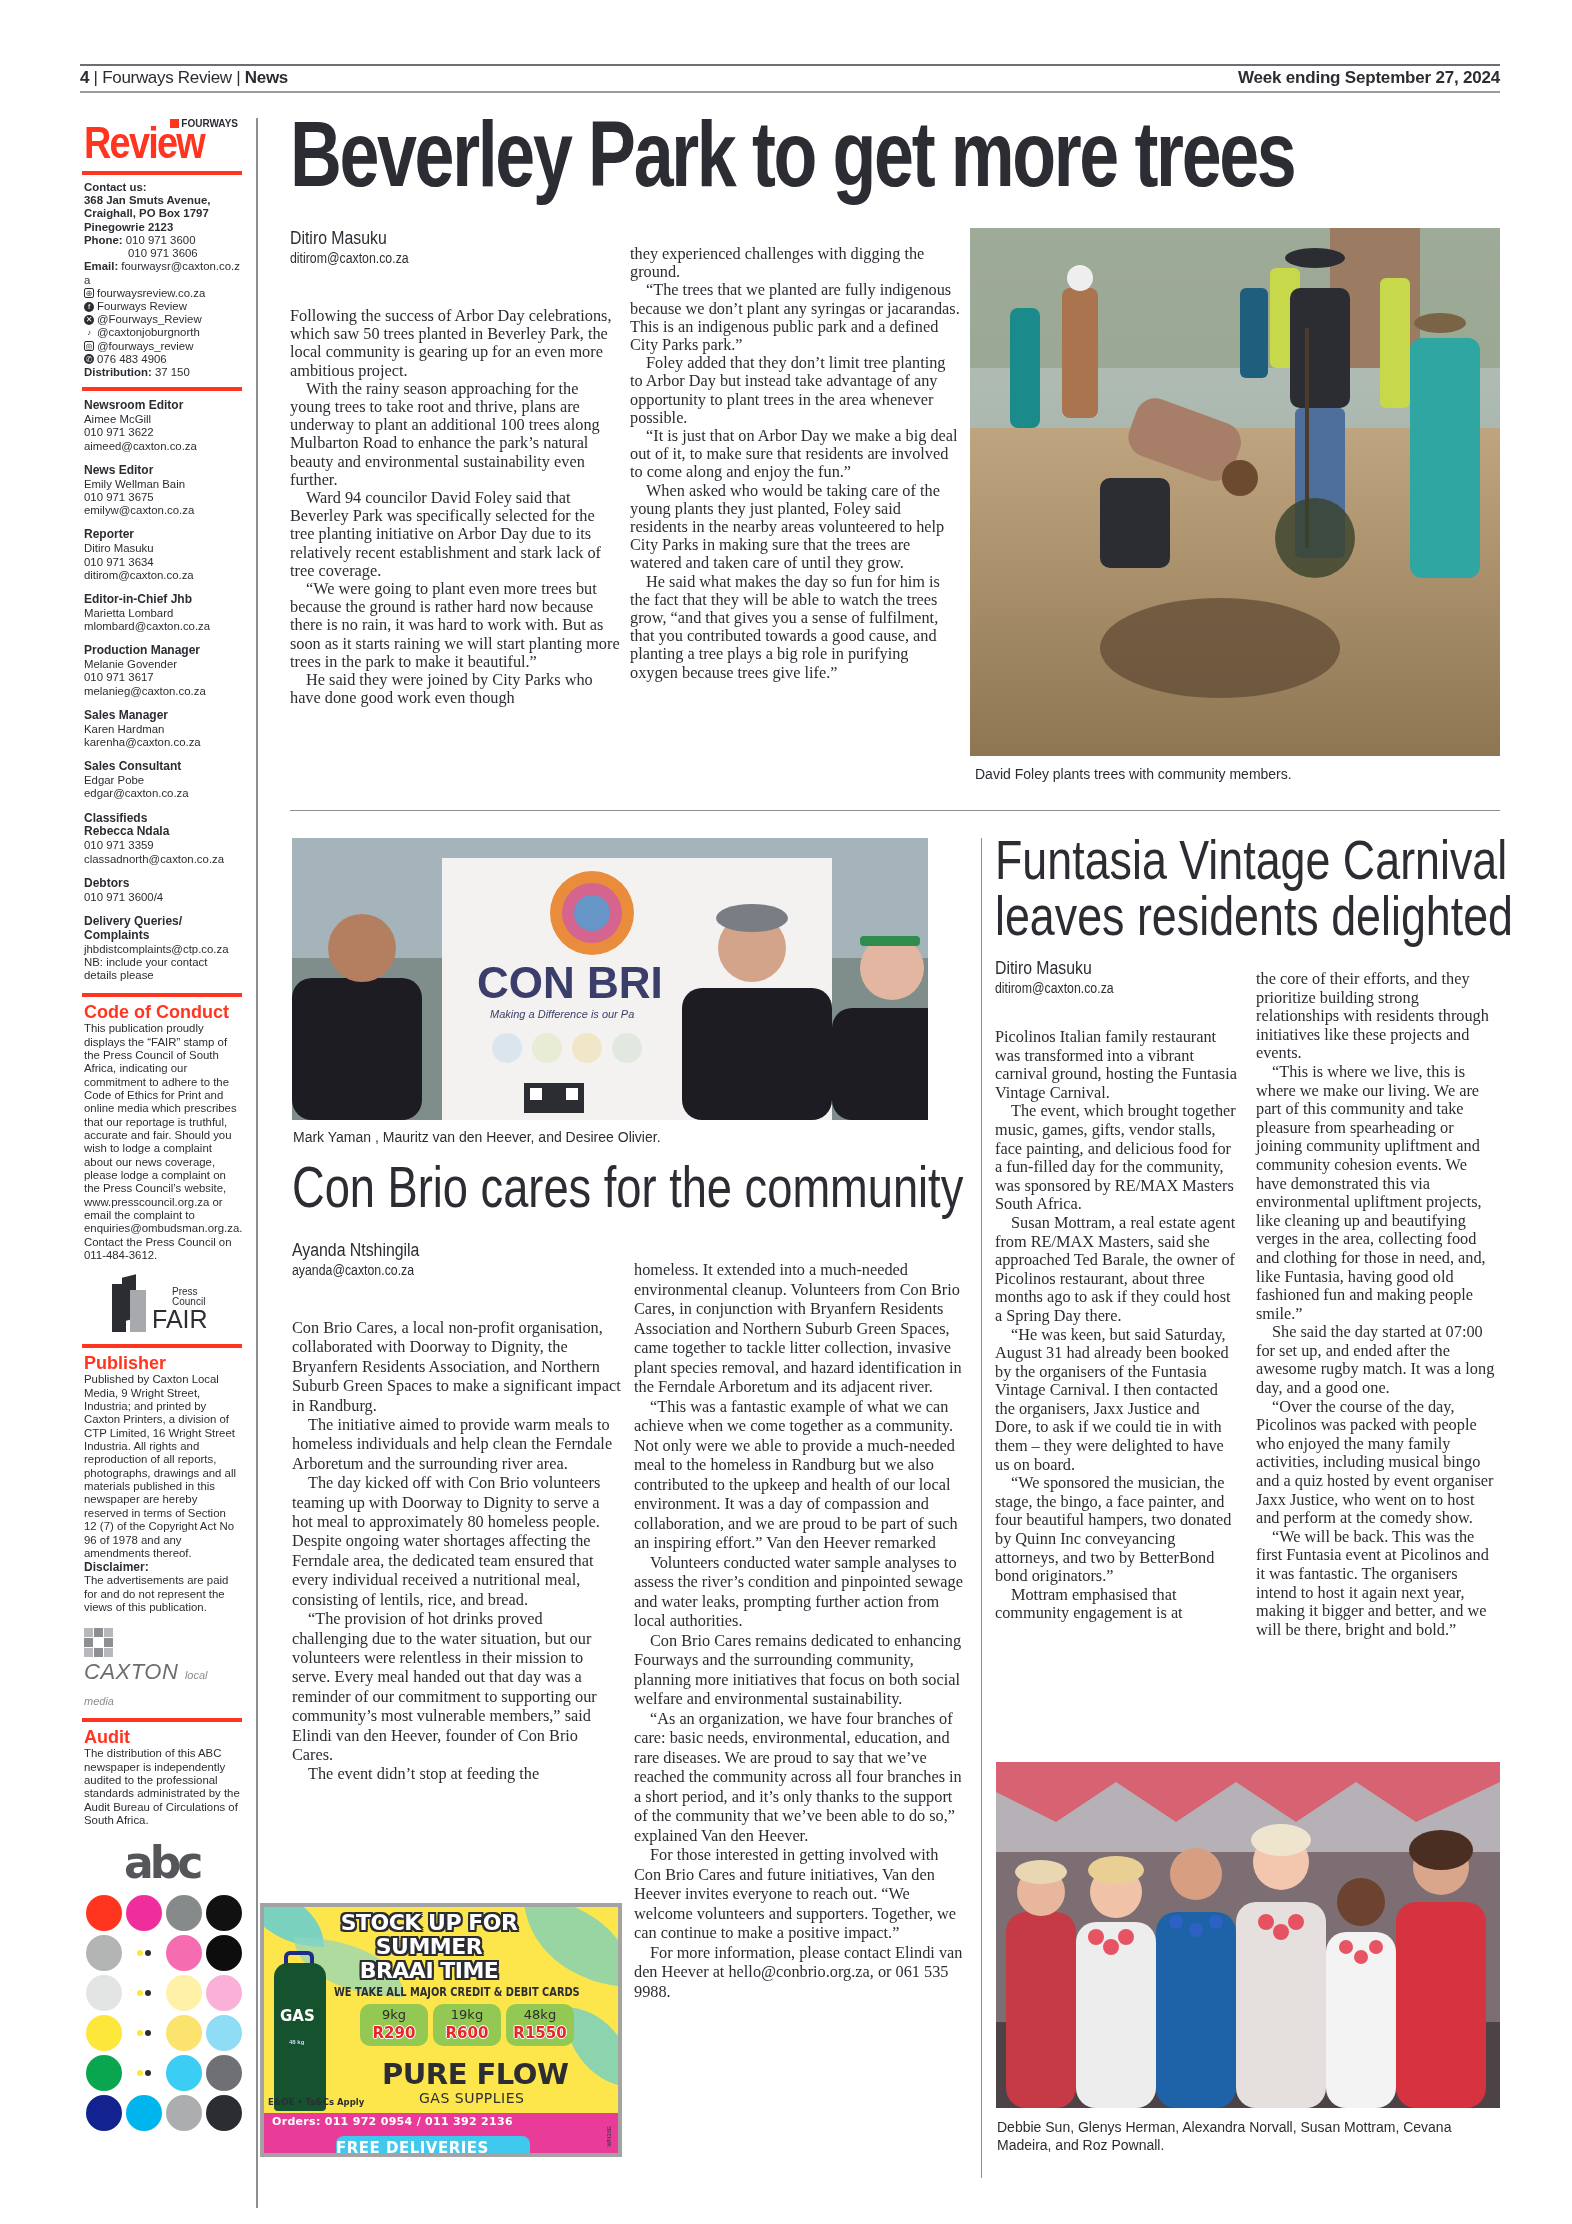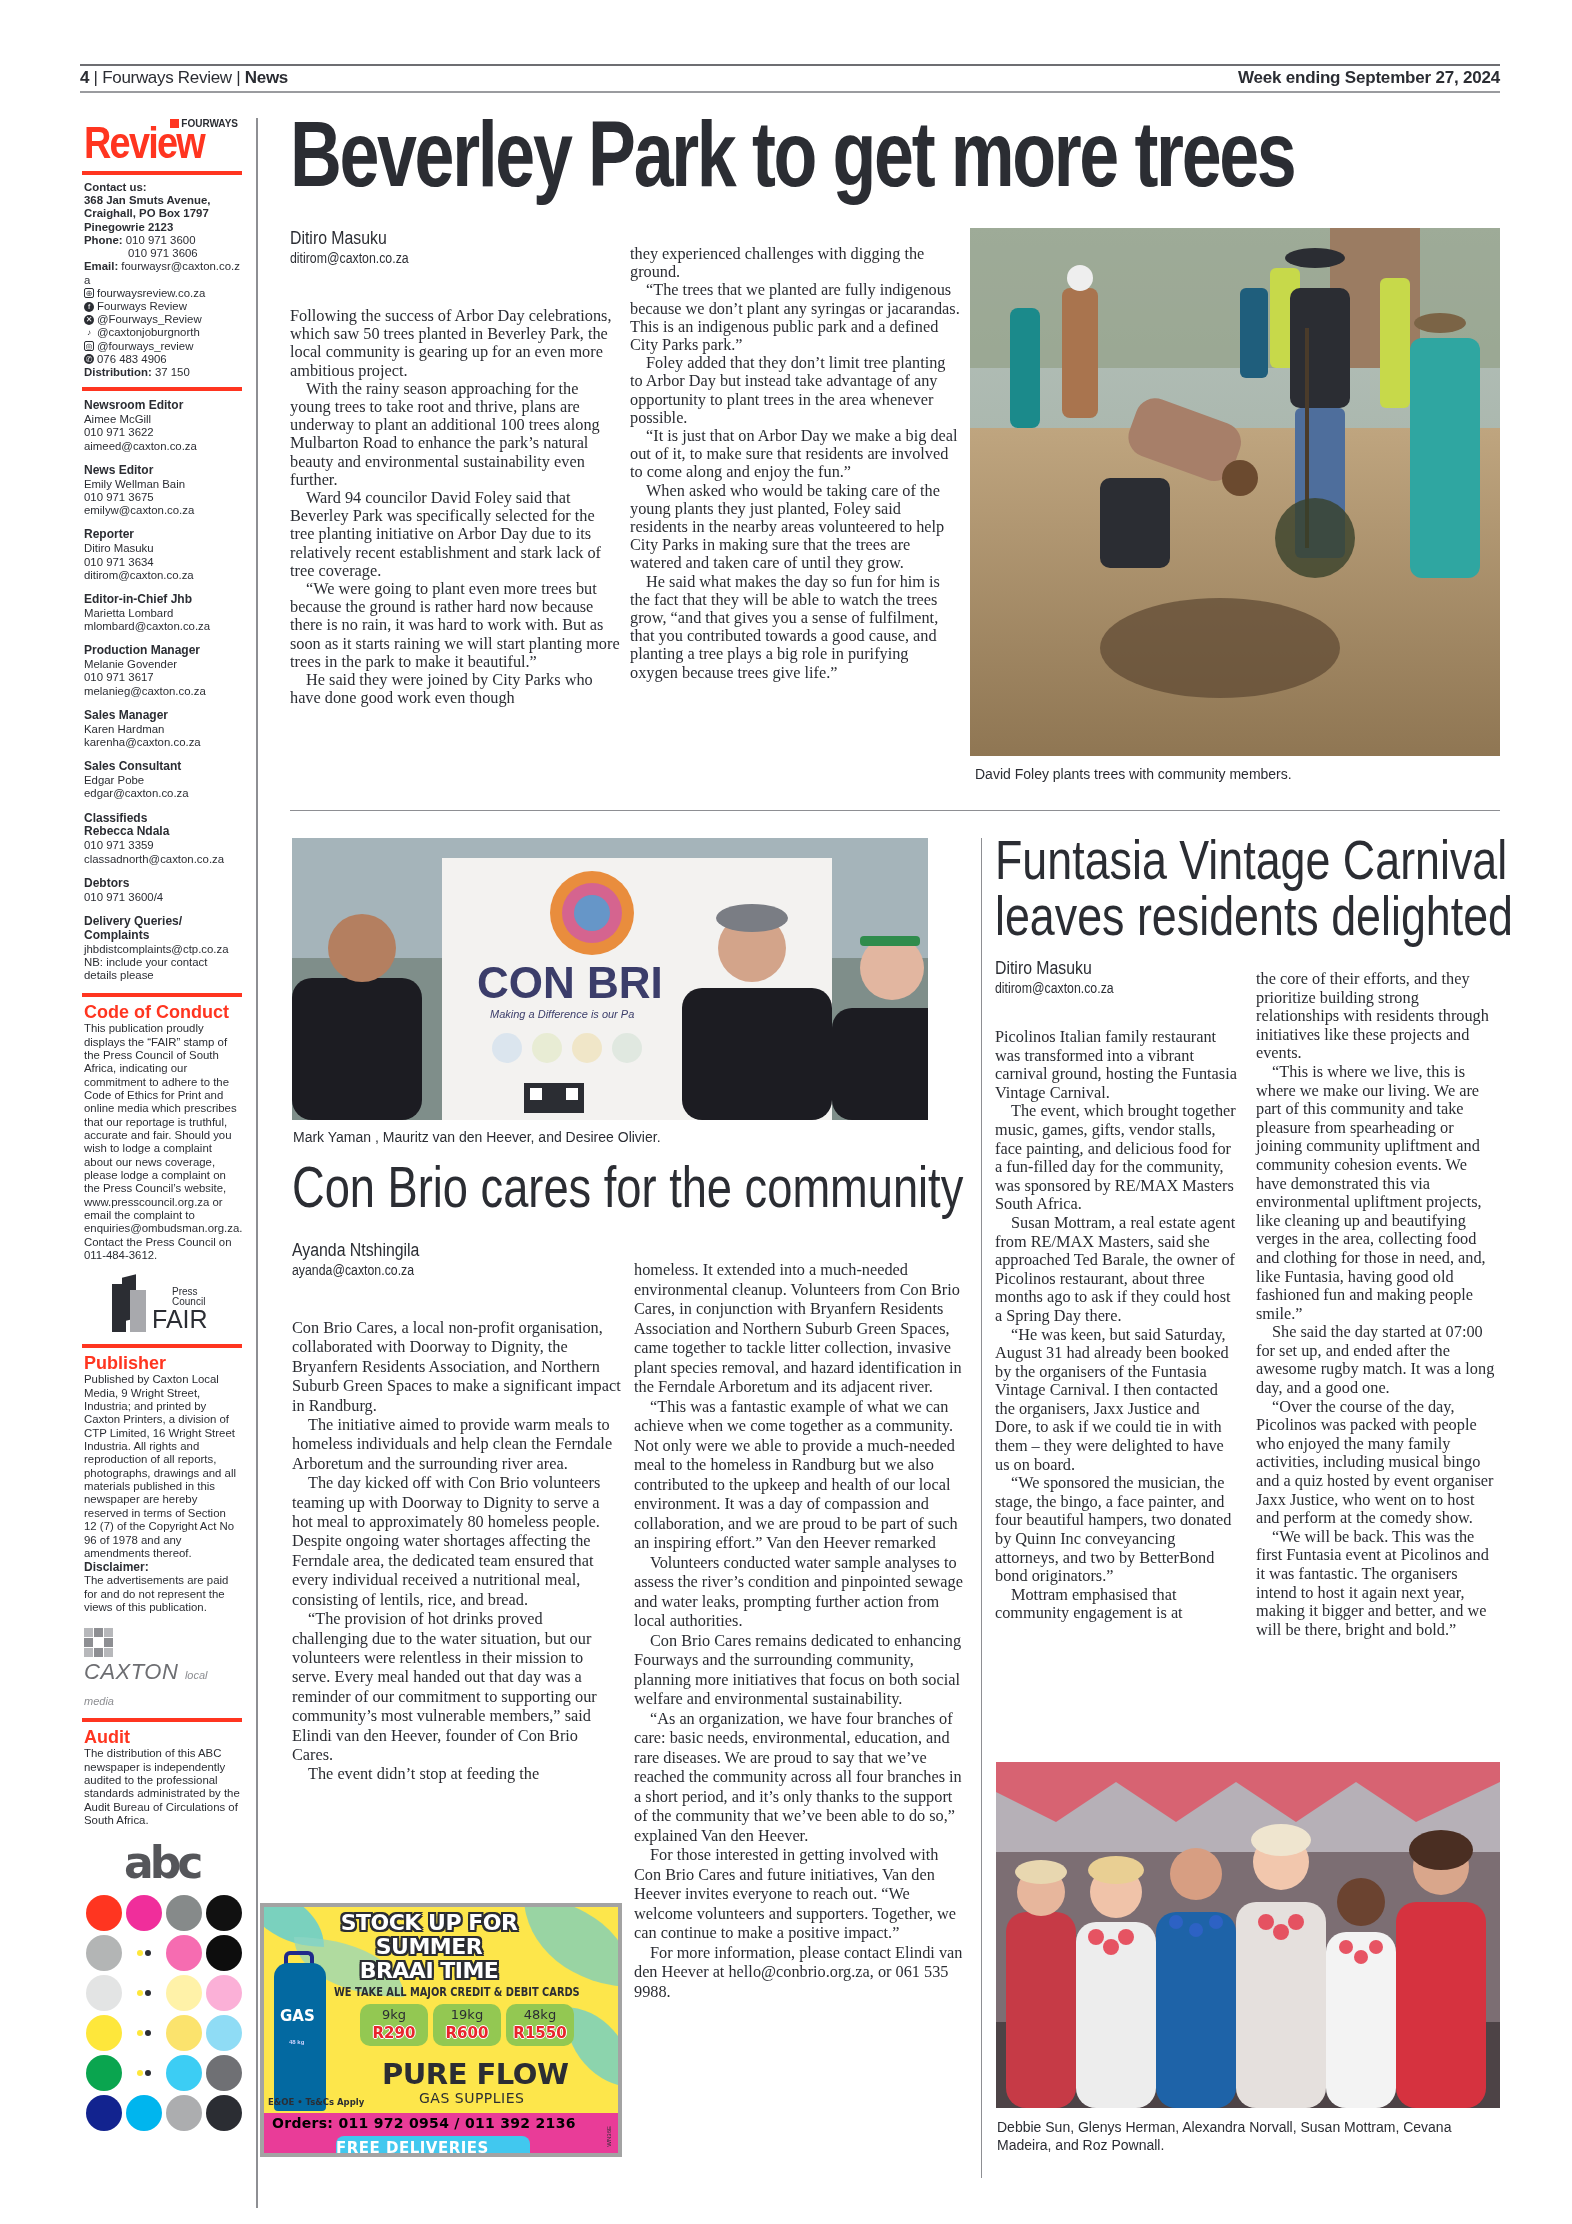--- a/index.html
+++ b/index.html
@@ -71,29 +71,29 @@
 
   
   .ad { left: 260px; top: 1903px; width: 362px; height: 254px; overflow: hidden; background: #fde64b; border: 4px solid #a3a3a3; }
   .ad .leaf { position: absolute; border-radius: 0 100% 0 100%; }
   .ad .title { position: absolute; left: 20px; top: 4px; font-family: "DejaVu Sans", sans-serif; font-weight: bold; color: #fff; font-size: 22px; line-height: 24px; letter-spacing: -0.5px; text-shadow: 2px 0 #2b2d33, -2px 0 #2b2d33, 0 2px #2b2d33, 0 -2px #2b2d33, 2px 2px #2b2d33, -2px -2px #2b2d33, 2px -2px #2b2d33, -2px 2px #2b2d33; text-align: center; width: 290px; }
   .ad .cards { position: absolute; left: 70px; top: 78px; font-family: "DejaVu Sans", sans-serif; font-weight: bold; font-size: 12px; color: #2b2d33; transform: scaleX(0.82); transform-origin: left; white-space: nowrap; }
   .ad .prices { position: absolute; left: 96px; top: 97px; display: flex; gap: 5px; }
   .ad .price { width: 68px; height: 42px; background: #93c852; border-radius: 10px; text-align: center; font-family: "DejaVu Sans", sans-serif; }
   .ad .price .kg { font-size: 13px; color: #2b2d33; line-height: 18px; padding-top: 2px; }
   .ad .price .r { font-size: 15px; color: #e8262c; font-weight: bold; line-height: 18px; text-shadow: 1px 0 #fff, -1px 0 #fff, 0 1px #fff, 0 -1px #fff; }
-  .ad .cyl { position: absolute; left: 10px; top: 56px; width: 52px; height: 148px; background: #0369a1; border-radius: 14px 14px 4px 4px; }
+  .ad .cyl { position: absolute; left: 10px; top: 56px; width: 52px; height: 148px; background: #14532d; border-radius: 14px 14px 4px 4px; }
   .ad .cyl-top { position: absolute; left: 20px; top: 44px; width: 30px; height: 18px; border: 4px solid #1f2a8a; border-bottom: none; border-radius: 6px 6px 0 0; }
   .ad .cyl .gas { position: absolute; left: 6px; top: 44px; font-family: "DejaVu Sans", sans-serif; font-weight: bold; color: #fff; font-size: 15px; }
   .ad .cyl .kgs { position: absolute; left: 15px; top: 76px; font-size: 6px; color: #cfd3ff; font-weight: bold; }
   .ad .brand { position: absolute; left: 118px; top: 150px; font-family: "DejaVu Sans", sans-serif; font-weight: bold; font-size: 29px; color: #2b2d33; letter-spacing: -0.5px; white-space: nowrap; }
   .ad .brand-sub { position: absolute; left: 155px; top: 183px; font-family: "DejaVu Sans", sans-serif; font-size: 14px; color: #2b2d33; letter-spacing: 0.5px; }
   .ad .eoe { position: absolute; left: 4px; top: 190px; font-family: "DejaVu Sans", sans-serif; font-size: 8.5px; font-weight: bold; color: #2b2d33; }
   .ad .orders { position: absolute; left: 0; top: 206px; width: 100%; height: 48px; background: #e93c98; }
-  .ad .orders .line { position: absolute; left: 8px; top: 2px; font-family: "DejaVu Sans", sans-serif; font-weight: bold; font-size: 14px; color: #000000; white-space: nowrap; letter-spacing: 0.3px; }
+  .ad .orders .line { position: absolute; left: 8px; top: 2px; font-family: "DejaVu Sans", sans-serif; font-weight: bold; font-size: 11px; color: #ffffff; white-space: nowrap; letter-spacing: 0.3px; }
   .ad .orders .free { position: absolute; left: 72px; top: 23px; width: 194px; height: 25px; background: #41c8ef; border-radius: 8px 8px 0 0; font-family: "DejaVu Sans", sans-serif; font-weight: bold; font-size: 15px; color: #fff; line-height: 25px; letter-spacing: 0.5px; }
   .ad .code { position: absolute; right: 6px; bottom: 6px; font-size: 6px; color: #2b2d33; writing-mode: vertical-rl; transform: rotate(180deg); }
 </style>
 </head>
 <body>
 
 <div class="abs folio-top"></div>
 <div class="abs folio-bot"></div>
 <div class="abs folio-left">
   <b>4</b>

